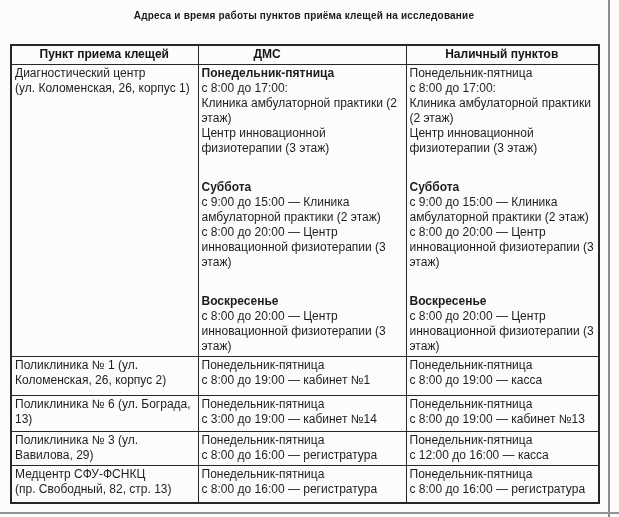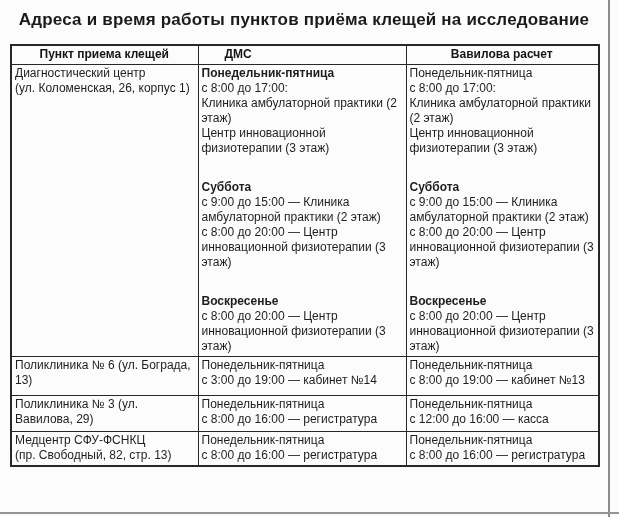--- a/index.html
+++ b/index.html
@@ -12,21 +12,21 @@
     width: 619px;
     height: 517px;
     background: #fcfcfc;
     overflow: hidden;
   }
   .title {
     margin-top: 10px;
     width: 588px;
     padding-left: 10px;
     text-align: center;
-    font-size: 17px;
+    font-size: 10px;
     font-weight: bold;
     color: #1b1b1b;
     letter-spacing: 0.2px;
   }
   table.schedule {
     position: absolute;
     left: 10px;
     top: 44px;
     width: 588px;
     border-collapse: collapse;
@@ -44,21 +44,21 @@
   }
   table.schedule { border: 2px solid #272727; }
   thead th {
     height: 16px;
     font-weight: bold;
     text-align: center;
     font-size: 12px;
     padding: 1px 2px;
     color: #161616;
   }
-  thead th.th-dms { text-align: left; padding-left: 26px; }
+  thead th.th-dms { text-align: left; padding-left: 55px; }
   .line { line-height: 15px; min-height: 15px; }
   .line.bold { font-weight: bold; }
   .spacer { height: 24px; }
   tbody tr:nth-child(1) td { height: 289px; }
   tbody tr:nth-child(2) td { height: 36px; }
   tbody tr:nth-child(3) td { height: 33px; }
   tbody tr:nth-child(4) td { height: 31px; margin-top: 20px; }
   tbody tr:nth-child(5) td { height: 34px; margin-left: 17px; }
   .edge-right {
     position: absolute;
@@ -84,21 +84,21 @@
   <table class="schedule">
     <colgroup>
       <col class="c1">
         <col class="c2">
         <col class="c3">
     </colgroup>
     <thead>
       <tr>
         <th class="th-point">Пункт приема клещей</th>
         <th class="th-dms">ДМС</th>
-        <th class="th-cash">Вавилова расчет</th>
+        <th class="th-cash">Наличный пунктов</th>
       </tr>
     </thead>
     <tbody id="rows">
         <tr>
           <td>
             <div class="line">Диагностический центр</div>
             <div class="line">(ул. Коломенская, 26, корпус 1)</div>
           </td>
           <td>
             <div class="line bold">Понедельник-пятница</div>
@@ -118,20 +118,33 @@
             <div class="line">с 8:00 до 17:00:</div>
             <div class="line">Клиника амбулаторной практики (2 этаж)</div>
             <div class="line">Центр инновационной физиотерапии (3 этаж)</div>
             <div class="spacer"></div>
             <div class="line bold">Суббота</div>
             <div class="line">с 9:00 до 15:00 — Клиника амбулаторной практики (2 этаж)</div>
             <div class="line">с 8:00 до 20:00 — Центр инновационной физиотерапии (3 этаж)</div>
             <div class="spacer"></div>
             <div class="line bold">Воскресенье</div>
             <div class="line">с 8:00 до 20:00 — Центр инновационной физиотерапии (3 этаж)</div>
+          </td>
+        </tr>
+        <tr>
+          <td>
+            <div class="line">Поликлиника № 1 (ул. Коломенская, 26, корпус 2)</div>
+          </td>
+          <td>
+            <div class="line">Понедельник-пятница</div>
+            <div class="line">с 8:00 до 19:00 — кабинет №1</div>
+          </td>
+          <td>
+            <div class="line">Понедельник-пятница</div>
+            <div class="line">с 8:00 до 19:00 — касса</div>
           </td>
         </tr>
         <tr>
           <td>
             <div class="line">Поликлиника № 6 (ул. Бограда, 13)</div>
           </td>
           <td>
             <div class="line">Понедельник-пятница</div>
             <div class="line">с 3:00 до 19:00 — кабинет №14</div>
           </td>

